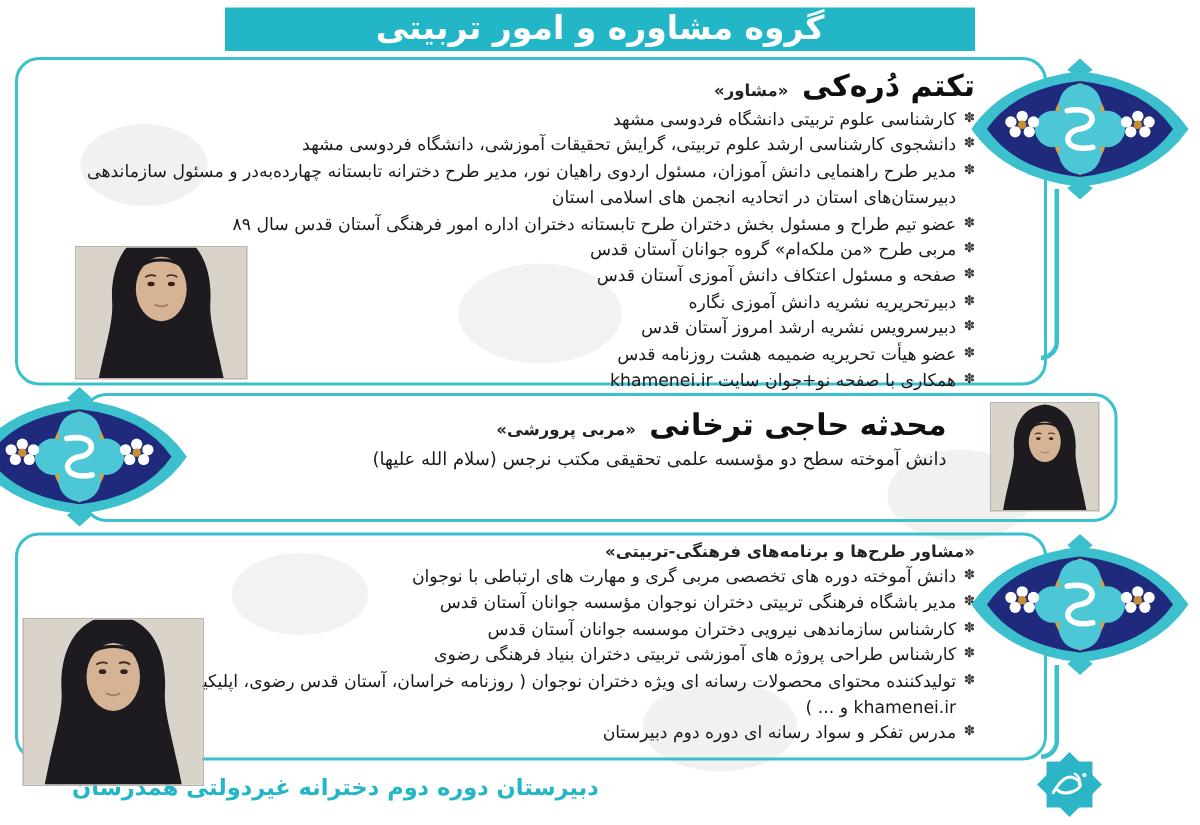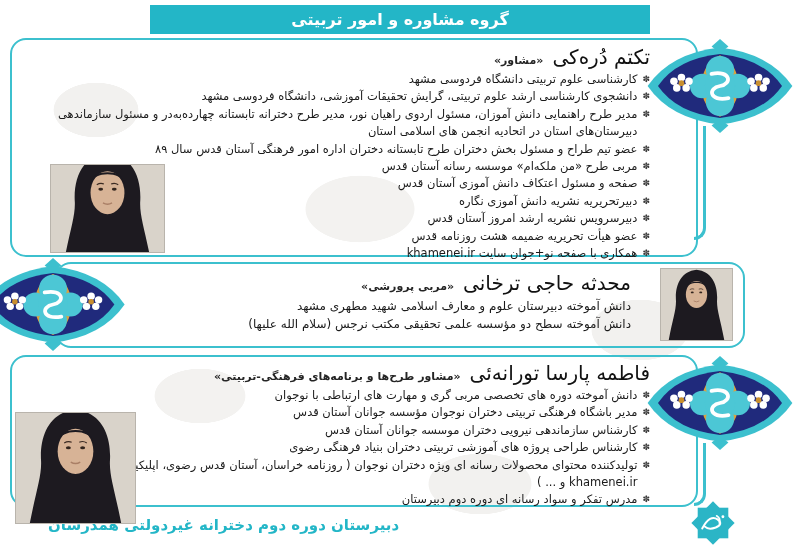--- a/index.html
+++ b/index.html
@@ -18,32 +18,32 @@
     background:
       radial-gradient(70px 45px at 12% 20%, #f2f1ef 0 60%, transparent 61%),
       radial-gradient(90px 55px at 45% 38%, #f3f2f0 0 60%, transparent 61%),
       radial-gradient(80px 50px at 80% 60%, #f2f1ef 0 60%, transparent 61%),
       radial-gradient(75px 45px at 25% 72%, #f3f2f0 0 60%, transparent 61%),
       radial-gradient(85px 50px at 60% 88%, #f2f1ef 0 60%, transparent 61%),
       radial-gradient(60px 40px at 90% 15%, #f3f2f0 0 60%, transparent 61%);
   }
   .banner{
     position:absolute;left:150px;top:5px;width:500px;height:29px;z-index:5;
-    background:var(--teal);color:#fff;font-weight:bold;font-size:16px;
+    background:var(--teal);color:#fff;font-weight:bold;font-size:22px;
     display:flex;align-items:center;justify-content:center;direction:rtl;
   }
   .card{
     position:absolute;z-index:2;direction:rtl;text-align:right;
     border:2.5px solid var(--tealBorder);border-radius:16px;background:transparent;
   }
   .card1{left:10px;top:38px;width:688px;height:219px;padding:5px 46px 0 12px;}
   .card2{left:55px;top:262px;width:690px;height:86px;padding:7px 112px 0 14px;}
   .card3{left:10px;top:355px;width:688px;height:152px;padding:4px 46px 0 12px;}
   .name-row{display:flex;align-items:baseline;gap:9px;direction:rtl;margin-bottom:2px;}
-  .person-name{font-size:20px;font-weight:normal;color:#101010;letter-spacing:0;}
+  .person-name{font-size:20px;font-weight:bold;color:#101010;letter-spacing:0;}
   .person-role{font-size:11px;font-weight:bold;color:#242424;text-align:right;}
   ul.bio{list-style:none;}
   ul.bio li{display:flex;gap:5px;align-items:flex-start;font-size:11.5px;line-height:17.4px;color:#1a1a1a;}
   ul.bio .glyph{font-size:9px;line-height:17.4px;color:#3a3a3a;flex:0 0 auto;}
   ul.bio .line-text{flex:1 1 auto;}
   .card2 ul.bio li{font-size:12px;line-height:18px;}
   .photo{position:absolute;z-index:6;border:1px solid #b9b4ac;}
   .photo1{left:50px;top:164px;width:115px;height:89px;}
   .photo2{left:660px;top:268px;width:73px;height:73px;}
   .photo3{left:15px;top:412px;width:121px;height:112px;}
@@ -143,21 +143,21 @@
       <li>
         <span class="glyph">✽</span>
         <span class="line-text">مدیر طرح راهنمایی دانش آموزان، مسئول اردوی راهیان نور، مدیر طرح دخترانه تابستانه چهارده‌به‌در و مسئول سازماندهی دبیرستان‌های استان در اتحادیه انجمن های اسلامی استان</span>
       </li>
       <li>
         <span class="glyph">✽</span>
         <span class="line-text">عضو تیم طراح و مسئول بخش دختران طرح تابستانه دختران اداره امور فرهنگی آستان قدس سال ۸۹</span>
       </li>
       <li>
         <span class="glyph">✽</span>
-        <span class="line-text">مربی طرح «من ملکه‌ام» موسسه رسانه آستان قدس</span>
+        <span class="line-text">مربی طرح «من ملکه‌ام» گروه جوانان آستان قدس</span>
       </li>
       <li>
         <span class="glyph">✽</span>
         <span class="line-text">صفحه و مسئول اعتکاف دانش آموزی آستان قدس</span>
       </li>
       <li>
         <span class="glyph">✽</span>
         <span class="line-text">دبیرتحریریه نشریه دانش آموزی نگاره</span>
       </li>
       <li>
@@ -182,37 +182,33 @@
     <use href="#portrait"></use>
   </svg>
 
 <section class="card card2">
   <div class="name-row">
     <span class="person-name">محدثه حاجی ترخانی</span>
     <span class="person-role">«مربی پرورشی»</span>
   </div>
   <ul class="bio">
       <li>
-        <span class="line-text">دانش آموخته دبیرستان علوم و معارف اسلامی شهید مطهری مشهد</span>
-      </li>
-      <li>
         <span class="line-text">دانش آموخته سطح دو مؤسسه علمی تحقیقی مکتب نرجس (سلام الله علیها)</span>
       </li>
     </ul>
 </section>
 <svg class="medallion med2">
     <use href="#medallion"></use>
   </svg>
 <svg class="photo photo2">
     <use href="#portrait"></use>
   </svg>
 
 <section class="card card3">
   <div class="name-row">
-    <span class="person-name">فاطمه پارسا تورانه‌ئی</span>
     <span class="person-role">«مشاور طرح‌ها و برنامه‌های فرهنگی-تربیتی»</span>
   </div>
   <ul class="bio">
       <li>
         <span class="glyph">✽</span>
         <span class="line-text">دانش آموخته دوره های تخصصی مربی گری و مهارت های ارتباطی با نوجوان</span>
       </li>
       <li>
         <span class="glyph">✽</span>
         <span class="line-text">مدیر باشگاه فرهنگی تربیتی دختران نوجوان مؤسسه جوانان آستان قدس</span>

